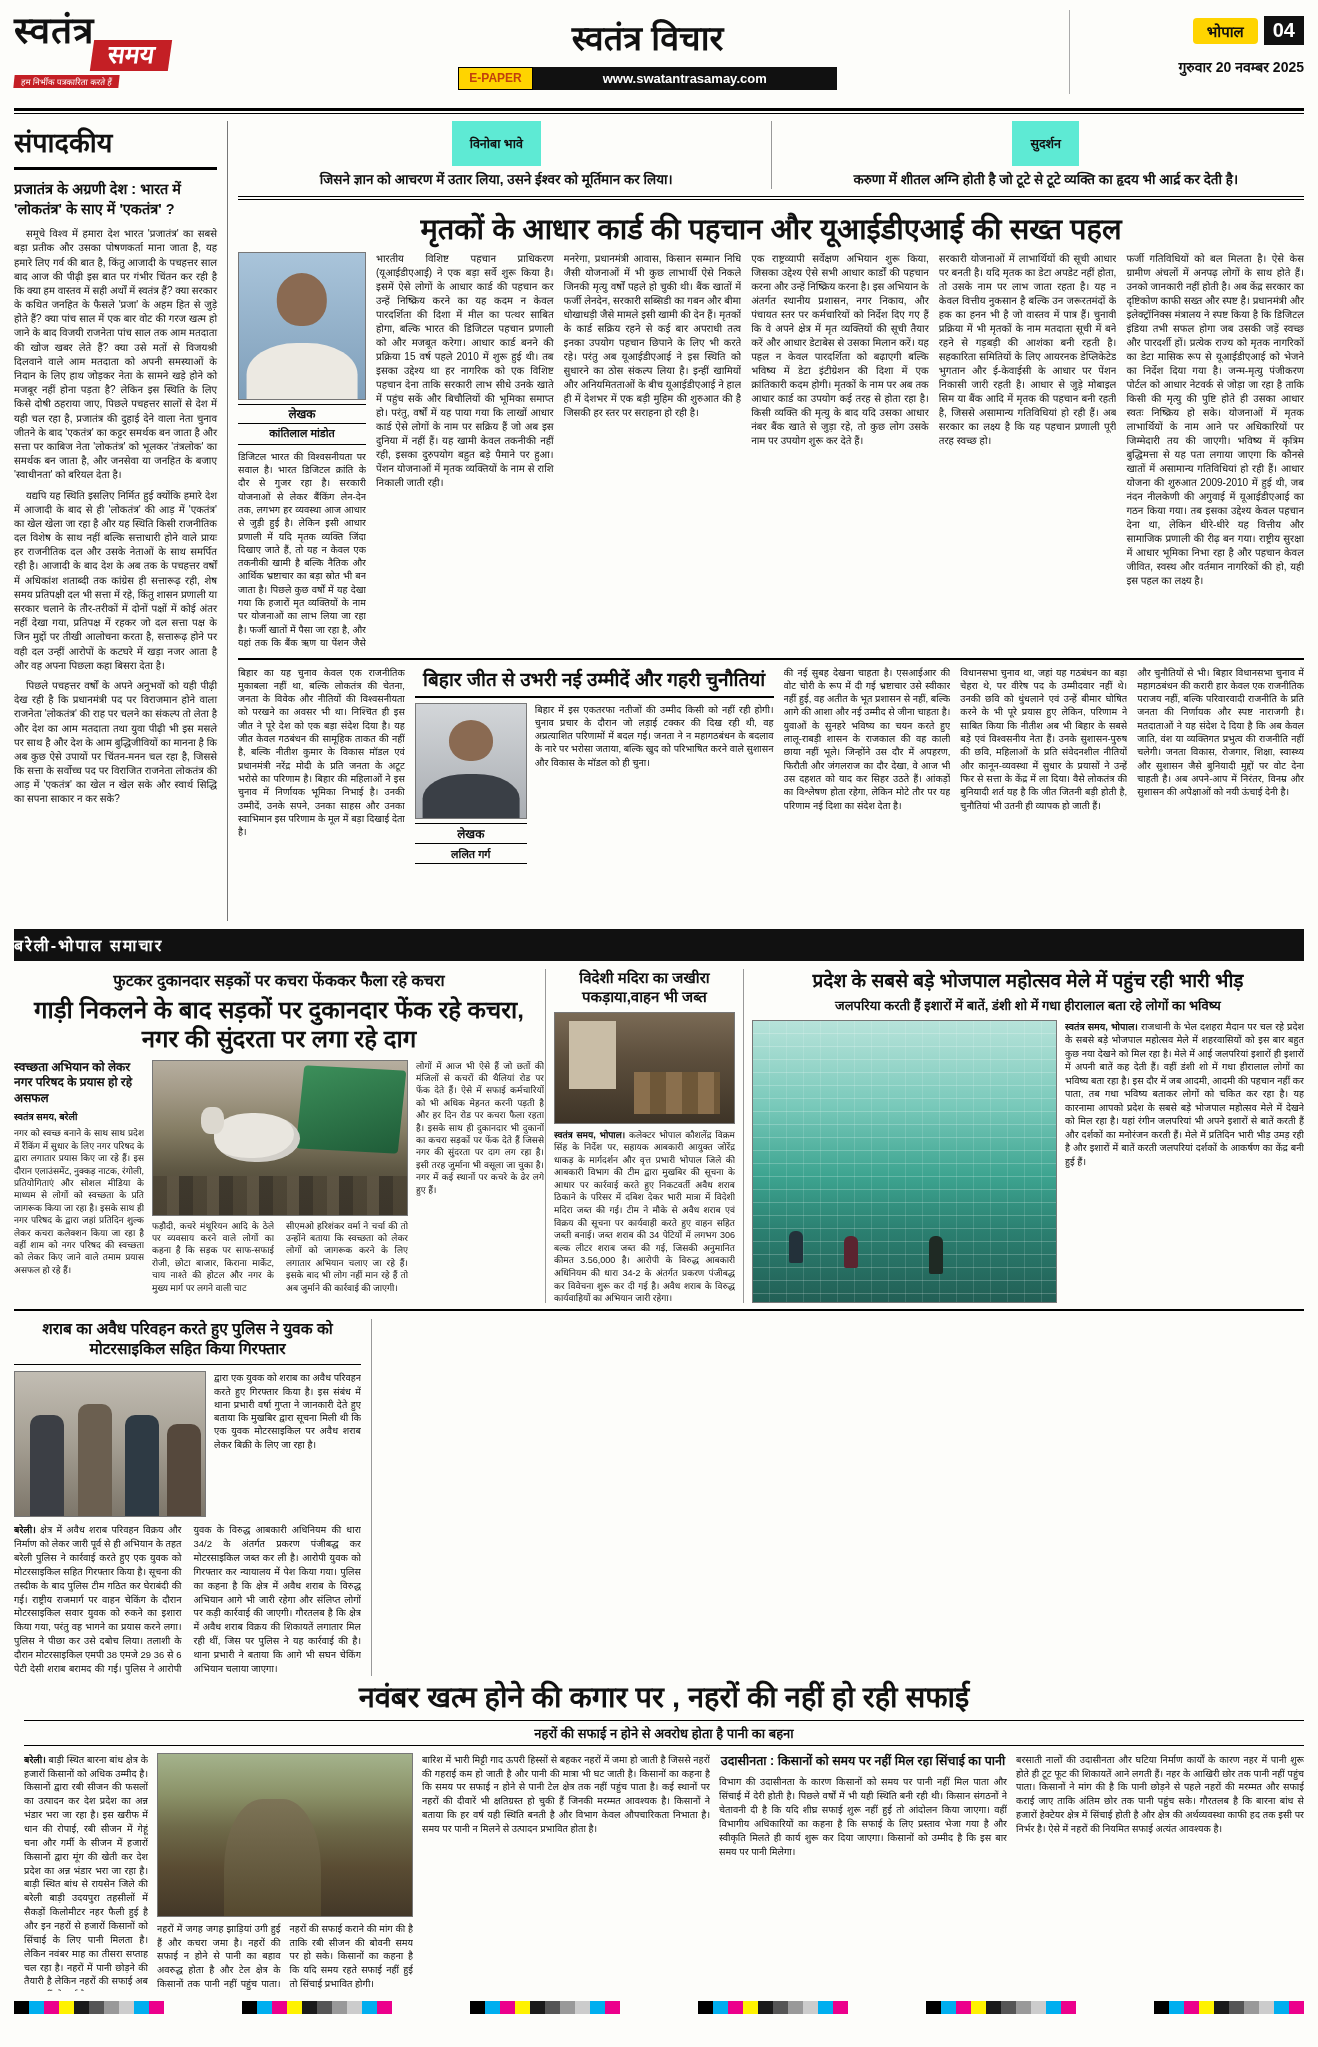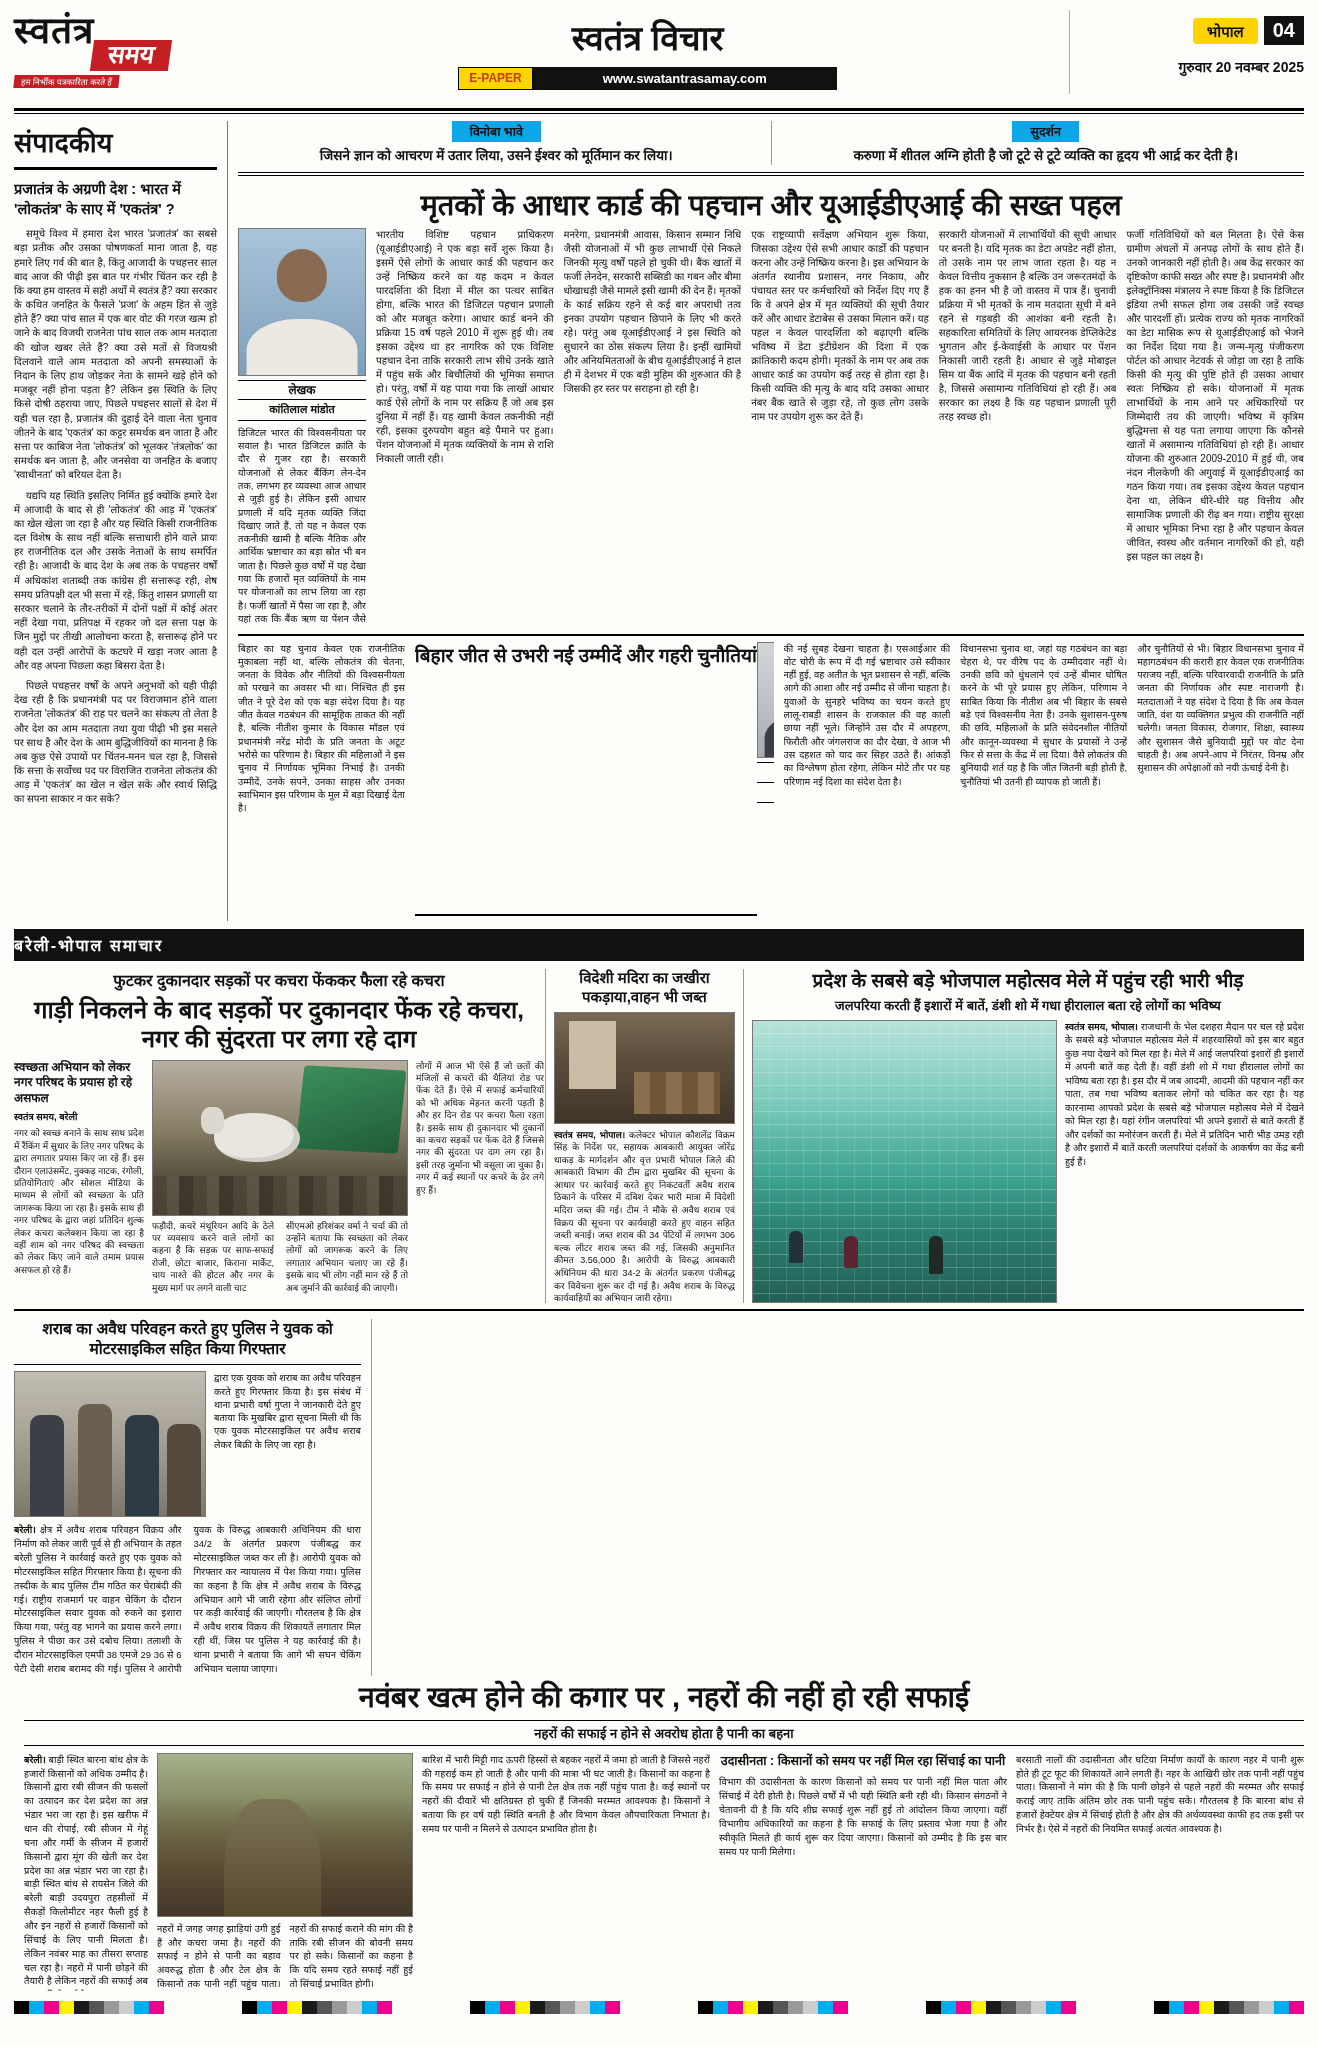--- a/index.html
+++ b/index.html
@@ -29,40 +29,40 @@
   .top-row { display:flex; height:800px; overflow:hidden; }
   .editorial { width:214px; flex:none; border-right:1px solid #777; padding-right:10px; overflow:hidden; }
   .ed-title { font-size:27px; font-weight:bold; border-bottom:3px solid #000; padding:2px 0 7px; }
   .ed-headline { font-size:14.5px; font-weight:bold; line-height:1.35; margin:10px 0 8px; }
   .ed-body p { font-size:10px; text-align:justify; line-height:1.42; margin-bottom:6px; text-indent:12px; }
   .main-col { flex:1; padding-left:10px; display:flex; flex-direction:column; overflow:hidden; }
 
   .quotes-row { display:flex; border-bottom:4px double #000; padding-bottom:7px; }
   .quote { flex:1; text-align:center; }
   .quote.right { border-left:1px solid #999; margin-left:16px; padding-left:16px; }
-  .quote-author { display:inline-block; background:#0ea5e9; font-weight:bold; font-size:12.5px; padding:2px 18px; }
+  .quote-author { display:inline-block; background:#5eead4; font-weight:bold; font-size:12.5px; padding:14px 18px; }
   .quote-text { font-weight:bold; font-size:13.5px; line-height:1.3; margin-top:5px; }
 
   .art-headline { font-size:29px; font-weight:bold; text-align:center; padding:8px 0 5px; }
   .art-cols { display:flex; gap:10px; height:398px; overflow:hidden; }
   .col { flex:1; font-size:10px; text-align:justify; line-height:1.4; overflow:hidden; }
   .author-col { flex:none; width:128px; font-size:9.5px; text-align:justify; line-height:1.4; overflow:hidden; }
   .portrait { position:relative; overflow:hidden; border:1px solid #888; width:100%; height:148px; }
   .portrait-k { background:linear-gradient(180deg,#a9c4da,#7f9fba); }
   .portrait-l { background:linear-gradient(180deg,#d3d6d9,#a9adb2); }
   .p-head { position:absolute; top:14%; left:50%; transform:translateX(-50%); width:40%; height:36%; background:#8a6a52; border-radius:50% 50% 46% 46%; }
   .p-torso { position:absolute; bottom:-10%; left:50%; transform:translateX(-50%); width:88%; height:48%; border-radius:45% 45% 0 0; }
   .torso-light { background:#ece9e2; }
   .torso-dark { background:#3a3f46; }
   .author-label { text-align:center; font-weight:bold; font-size:12px; border-top:1px solid #000; border-bottom:1px solid #000; margin-top:4px; padding:1px 0; }
   .author-name { text-align:center; font-weight:bold; font-size:11px; padding:2px 0; border-bottom:1px solid #000; margin-bottom:5px; }
 
   .bihar-sec { border-top:2px solid #000; margin-top:8px; padding-top:6px; display:flex; gap:10px; flex:1; overflow:hidden; }
   .b-col { flex:1; font-size:9.5px; text-align:justify; line-height:1.4; overflow:hidden; }
-  .b-center { flex:2.15; display:flex; overflow:hidden; }
+  .b-center { flex:2.15; display:flex; flex-direction:column; overflow:hidden; }
   .b-headline { font-size:19px; font-weight:bold; text-align:center; border-bottom:2px solid #000; padding-bottom:4px; margin-bottom:5px; }
   .b-inner { display:flex; gap:8px; flex:1; overflow:hidden; }
   .b-author { width:112px; flex:none; }
   .b-author .portrait { height:116px; }
   .b-author-text { flex:1; font-size:9.5px; text-align:justify; line-height:1.4; overflow:hidden; }
 
   
   .banner { background:#111; color:#fff; font-weight:bold; text-align:left; font-size:16px; letter-spacing:2px; padding:5px 0; margin-top:8px; }
 
   

